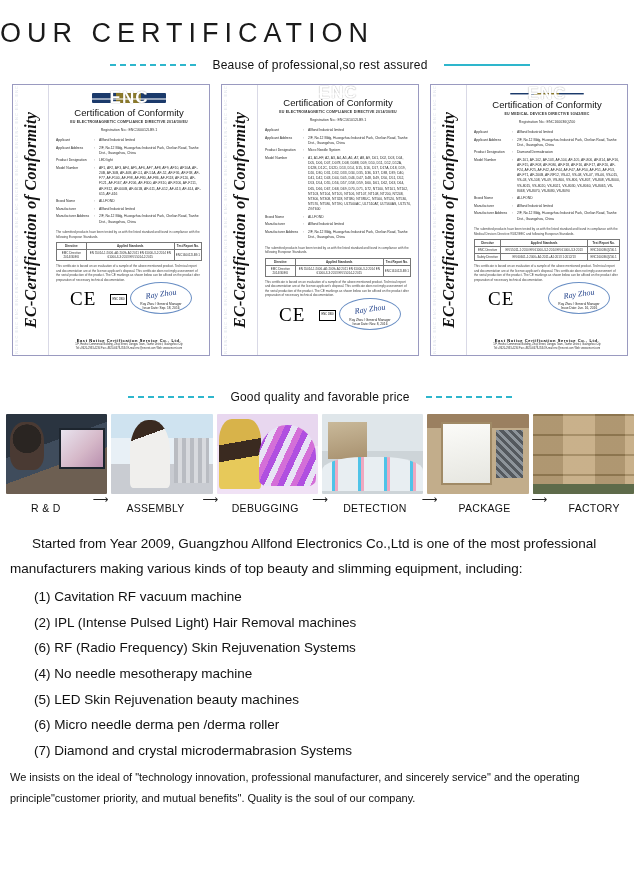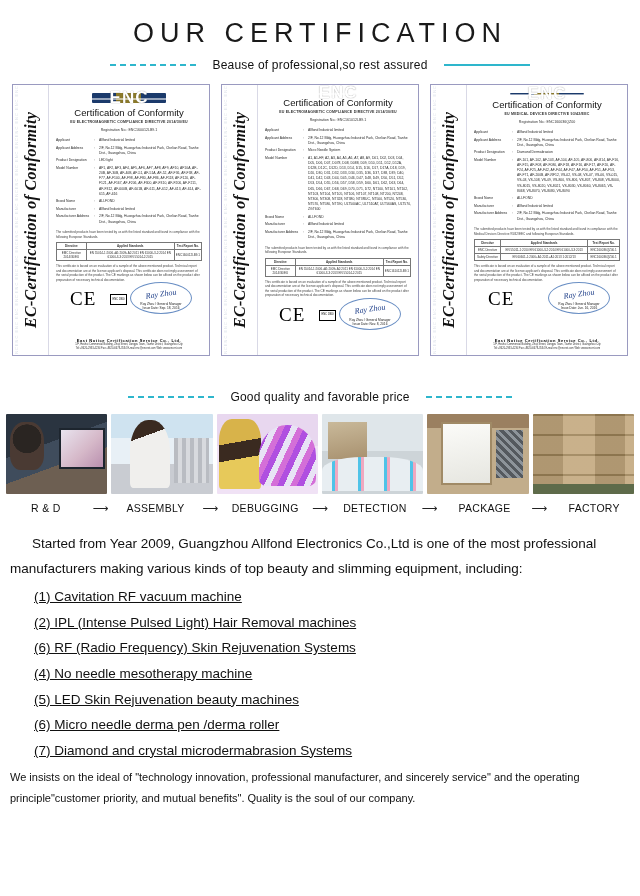--- a/index.html
+++ b/index.html
@@ -8,21 +8,20 @@
     height: 896px;
     background: #ffffff;
     font-family: "Liberation Sans", sans-serif;
     color: #000;
     overflow: hidden;
   }
   .page { position: relative; width: 640px; height: 896px; }
 
   
   .sec-title {
-    text-align: center;
     font-size: 27px;
     font-weight: 400;
     letter-spacing: 6px;
     color: #1a1a1a;
     font-family: "Liberation Sans", sans-serif;
   }
   .sub-row {
     display: flex;
     align-items: center;
     justify-content: center;
@@ -252,21 +251,21 @@
     overflow: hidden;
   }
   .plabel {
     text-align: center;
     font-size: 10.5px;
     color: #111;
     margin-top: 8px;
     letter-spacing: .3px;
     white-space: nowrap;
   }
-  .labels { display: flex; padding: 0 4px; align-items: flex-end; }
+  .labels { display: flex; padding: 0 4px; align-items: flex-start; }
   .lcell { flex: 1; text-align: center; }
   .arrow {
     width: 26px;
     flex: 0 0 26px;
     text-align: center;
     font-size: 11px;
     color: #222;
     line-height: 1;
   }
 
@@ -321,21 +320,20 @@
     line-height: 1.85;
     color: #111;
     text-indent: 22px;
   }
   ul.prods { list-style: none; margin-top: 2px; }
   ul.prods li {
     font-size: 13.5px;
     line-height: 1.9;
     color: #111;
     padding-left: 24px;
-    text-decoration: underline;
   }
   .outro {
     font-size: 11px;
     line-height: 1.85;
     color: #111;
     margin-top: 4px;
   }
 </style>
 </head>
 <body>

